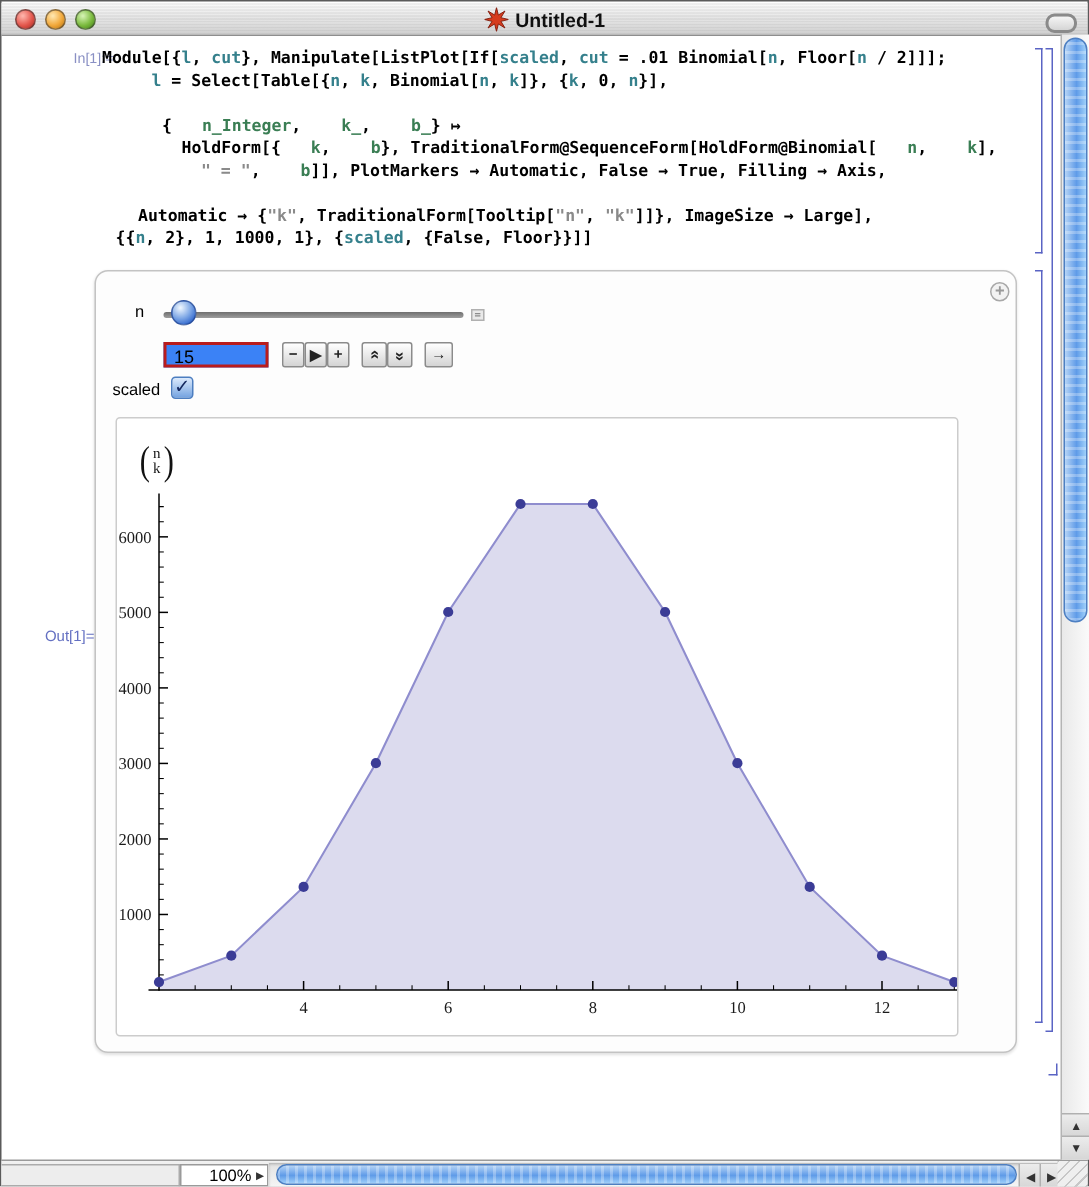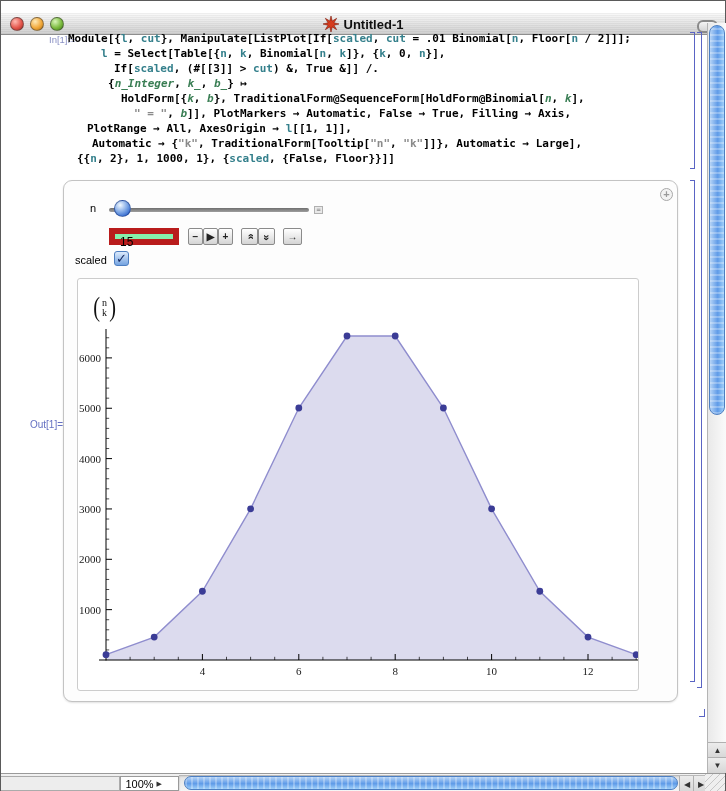--- a/index.html
+++ b/index.html
@@ -1,42 +1,42 @@
 <!DOCTYPE html>
 <html><head>
 <meta charset="utf-8">
 <style>
   html,body{margin:0;padding:0;}
   body{width:726px;height:791px;position:relative;background:#fff;
        font-family:"Liberation Sans",sans-serif;overflow:hidden;}
   #window{position:absolute;inset:0;border:1px solid #5a5a5a;box-sizing:border-box;background:#fff;}
 
   
-  #titlebar{position:absolute;left:0;top:12px;width:100%;height:22px;
+  #titlebar{position:absolute;left:0;top:1px;width:100%;height:22px;
     background:repeating-linear-gradient(0deg,rgba(0,0,0,.045) 0 1px,rgba(255,255,255,0) 1px 2px),
                linear-gradient(#fafafa,#cfcfcf);
     border-bottom:1px solid #8e8e8e;box-sizing:border-box;}
   .tl{position:absolute;top:4px;width:14px;height:14px;border-radius:50%;box-sizing:border-box;border:1px solid rgba(60,60,60,.55);}
   .tl-red{left:9px;background:radial-gradient(circle at 35% 30%,#ffb9b0,#e4574d 55%,#a02820);}
   .tl-yellow{left:29px;background:radial-gradient(circle at 35% 30%,#ffe9b5,#f2a93b 55%,#b06f10);}
   .tl-green{left:49px;background:radial-gradient(circle at 35% 30%,#d8f5b8,#7cbb3f 55%,#3f7c13);}
   #title-group{position:absolute;left:0;top:0;width:100%;height:22px;display:flex;align-items:center;justify-content:center;gap:5px;}
   #window-title{font:bold 13px "Liberation Sans",sans-serif;color:#101010;}
   #toolbar-pill{position:absolute;right:7px;top:7px;width:17px;height:9px;border:2px solid #8a8a8a;border-radius:6px;background:linear-gradient(#f5f5f5,#d5d5d5);}
 
   
   #in-label{position:absolute;left:0;top:33px;width:62px;
     font:9.5px "Liberation Sans",sans-serif;color:#8a90c4;padding-left:48px;}
   #out-label{position:absolute;left:0;top:418px;width:62px;text-align:right;
     font:10px "Liberation Sans",sans-serif;color:#6470c2;}
   #code-cell{position:absolute;left:0;top:0;width:700px;height:224px;}
   .code-line{position:absolute;white-space:pre;font:700 11px/14px "DejaVu Sans Mono",monospace;color:#000;}
   .c-k{color:#000;}
   .c-v{color:#35808c;}
-  .c-p{color:#3a7e54;font-style:italic;}
+  .c-p{color:#3a7e54;margin-left:20px;}
   .c-s{color:#8a8a8a;}
 
   
   .bracket{position:absolute;width:5px;box-sizing:border-box;
     border:1.2px solid #5a64c4;border-left:none;background:transparent;}
   #bracket-in{left:689px;top:31px;height:137px;}
   #bracket-out{left:689px;top:179px;height:502px;}
   #bracket-group{left:696px;top:31px;height:656px;}
   #bracket-corner{position:absolute;left:698px;top:708px;width:6px;height:8px;box-sizing:border-box;
     border-right:1.2px solid #5a64c4;border-bottom:1.2px solid #5a64c4;}
@@ -49,22 +49,22 @@
     border-radius:50%;box-sizing:border-box;color:#9a9a9a;font:bold 11px/10px "Liberation Sans",sans-serif;
     text-align:center;background:#f2f2f2;}
   #slider-label{position:absolute;left:26px;top:21px;font:11px "Liberation Sans",sans-serif;color:#000;}
   #slider-track{position:absolute;left:45px;top:27px;width:200px;height:4px;border-radius:2px;
     background:linear-gradient(#6f6f6f,#9e9e9e);box-shadow:0 1px 0 rgba(255,255,255,.7);}
   #slider-thumb{position:absolute;left:50px;top:19px;width:17px;height:17px;border-radius:50%;
     background:radial-gradient(circle at 35% 28%,#f2f9ff,#7fa8e6 48%,#3a6fd0 78%,#2c5cb8);
     border:1px solid rgba(30,60,130,.6);box-sizing:border-box;}
   #slider-menu{position:absolute;left:250px;top:25px;width:9px;height:8px;border:1px solid #b0b0b0;
     background:#e9e9e9;color:#8c8c8c;font:bold 7px/6px "DejaVu Sans Mono",monospace;text-align:center;box-sizing:border-box;}
-  #value-field{position:absolute;left:45px;top:47px;width:70px;height:17px;border:6px solid #b91c1c;
-    background:#86efac;box-sizing:border-box;font:12px/15px "Liberation Sans",sans-serif;color:#000;padding:1px 0 0 5px;}
+  #value-field{position:absolute;left:45px;top:47px;width:70px;height:17px;border:2px solid #b91c1c;
+    background:#3b82f6;box-sizing:border-box;font:12px/15px "Liberation Sans",sans-serif;color:#000;padding:1px 0 0 5px;}
   .abtn{position:absolute;top:47px;height:17px;border:1px solid #8b8b8b;box-sizing:border-box;
     background:linear-gradient(#ffffff,#ececec 45%,#d4d4d4);border-radius:2px;
     display:flex;align-items:center;justify-content:center;
     font:700 10px "Liberation Sans",sans-serif;color:#222;}
   .rot-up{display:inline-block;transform:rotate(-90deg);font-size:11px;letter-spacing:-1px;}
   .rot-down{display:inline-block;transform:rotate(90deg);font-size:11px;letter-spacing:-1px;}
   #checkbox-label{position:absolute;left:11px;top:73px;font:11px "Liberation Sans",sans-serif;color:#000;}
   #scaled-checkbox{position:absolute;left:50px;top:70px;width:15px;height:15px;border-radius:3px;
     border:1px solid #4d7ec0;box-sizing:border-box;
     background:linear-gradient(#dceafc,#74a3e0);
@@ -79,21 +79,21 @@
   #axis-binom-label .paren{font-size:27px;font-weight:400;transform:scaleX(.75);}
   #axis-binom-label .nk{display:flex;flex-direction:column;align-items:center;font-size:10px;line-height:10px;padding:0 1px;}
 
   
   #bottombar{position:absolute;left:0;top:772px;width:100%;height:19px;
     background:linear-gradient(#f2f2f2,#cfcfcf);border-top:1px solid #9a9a9a;box-sizing:border-box;}
   #status-area{position:absolute;left:0;top:2px;width:119px;height:15px;background:#ededed;
     border:1px solid #ababab;border-left:none;box-sizing:border-box;}
   #zoom-control{position:absolute;left:119px;top:2px;width:59px;height:15px;background:#fff;
     border:1px solid #9a9a9a;box-sizing:border-box;display:flex;align-items:center;justify-content:flex-end;
-    gap:3px;padding-right:16px;font:11px "Liberation Sans",sans-serif;color:#000;}
+    gap:3px;padding-right:2px;font:11px "Liberation Sans",sans-serif;color:#000;}
   #zoom-control .caret{font-size:7px;color:#333;}
   #hscroll-track{position:absolute;left:178px;top:1px;width:528px;height:17px;
     background:linear-gradient(#e2e2e2,#f6f6f6);box-shadow:inset 0 1px 2px rgba(0,0,0,.25);}
   #hscroll-thumb{position:absolute;left:5px;top:1px;width:494px;height:14px;border-radius:7px;
     background:repeating-linear-gradient(90deg,rgba(255,255,255,.28) 0 2px,rgba(255,255,255,0) 2px 6px),
                linear-gradient(#b6d4f6,#5f9be8 55%,#9fd0fa);
     border:1px solid #4d7fc2;box-sizing:border-box;}
   .hArrow{position:absolute;top:1px;width:14px;height:16px;display:flex;align-items:center;justify-content:center;
     font-size:8px;color:#333;background:linear-gradient(#ececec,#d6d6d6);border-left:1px solid #b0b0b0;}
   #hscroll-left{left:500px;} #hscroll-right{left:514px;}
@@ -126,26 +126,24 @@
       </svg>
       <span id="window-title">Untitled-1</span>
     </div>
     <div id="toolbar-pill"></div>
   </div>
 
   <div id="in-label">In[1]:=</div>
   <div id="code-cell">
       <div class="code-line" style="left: 67px; top: 31px;"><span class="c-k">Module[{</span><span class="c-v">l</span><span class="c-k">, </span><span class="c-v">cut</span><span class="c-k">}, Manipulate[ListPlot[If[</span><span class="c-v">scaled</span><span class="c-k">, </span><span class="c-v">cut</span><span class="c-k"> = .01 Binomial[</span><span class="c-v">n</span><span class="c-k">, Floor[</span><span class="c-v">n</span><span class="c-k"> / 2]]];</span></div>
       <div class="code-line" style="left: 100px; top: 46px;"><span class="c-v">l</span><span class="c-k"> = Select[Table[{</span><span class="c-v">n</span><span class="c-k">, </span><span class="c-v">k</span><span class="c-k">, Binomial[</span><span class="c-v">n</span><span class="c-k">, </span><span class="c-v">k</span><span class="c-k">]}, {</span><span class="c-v">k</span><span class="c-k">, 0, </span><span class="c-v">n</span><span class="c-k">}],</span></div>
-      <div class="code-line" style="left: 113px; top: 61px;"><span class="c-k">If[</span><span class="c-v">scaled</span><span class="c-k">, (#[[3]] &gt; </span><span class="c-v">cut</span><span class="c-k">) &amp;, True &amp;]] /.</span></div>
       <div class="code-line" style="left: 107px; top: 76px;"><span class="c-k">{</span><span class="c-p">n_Integer</span><span class="c-k">, </span><span class="c-p">k_</span><span class="c-k">, </span><span class="c-p">b_</span><span class="c-k">} ↦</span></div>
       <div class="code-line" style="left: 120px; top: 91px;"><span class="c-k">HoldForm[{</span><span class="c-p">k</span><span class="c-k">, </span><span class="c-p">b</span><span class="c-k">}, TraditionalForm@SequenceForm[HoldForm@Binomial[</span><span class="c-p">n</span><span class="c-k">, </span><span class="c-p">k</span><span class="c-k">],</span></div>
       <div class="code-line" style="left: 133px; top: 106px;"><span class="c-s">" = "</span><span class="c-k">, </span><span class="c-p">b</span><span class="c-k">]], PlotMarkers → Automatic, False → True, Filling → Axis,</span></div>
-      <div class="code-line" style="left: 86px; top: 121px;"><span class="c-k">PlotRange → All, AxesOrigin → </span><span class="c-v">l</span><span class="c-k">[[1, 1]],</span></div>
-      <div class="code-line" style="left: 91px; top: 136px;"><span class="c-k">Automatic → {</span><span class="c-s">"k"</span><span class="c-k">, TraditionalForm[Tooltip[</span><span class="c-s">"n"</span><span class="c-k">, </span><span class="c-s">"k"</span><span class="c-k">]]}, Automatic → Large],</span></div>
+      <div class="code-line" style="left: 91px; top: 136px;"><span class="c-k">Automatic → {</span><span class="c-s">"k"</span><span class="c-k">, TraditionalForm[Tooltip[</span><span class="c-s">"n"</span><span class="c-k">, </span><span class="c-s">"k"</span><span class="c-k">]]}, ImageSize → Large],</span></div>
       <div class="code-line" style="left: 76px; top: 151px;"><span class="c-k">{{</span><span class="c-v">n</span><span class="c-k">, 2}, 1, 1000, 1}, {</span><span class="c-v">scaled</span><span class="c-k">, {False, Floor}}]]</span></div>
     </div>
 
   <div class="bracket" id="bracket-in"></div>
   <div class="bracket" id="bracket-out"></div>
   <div class="bracket" id="bracket-group"></div>
   <div id="bracket-corner"></div>
 
   <div id="out-label">Out[1]=</div>
 

